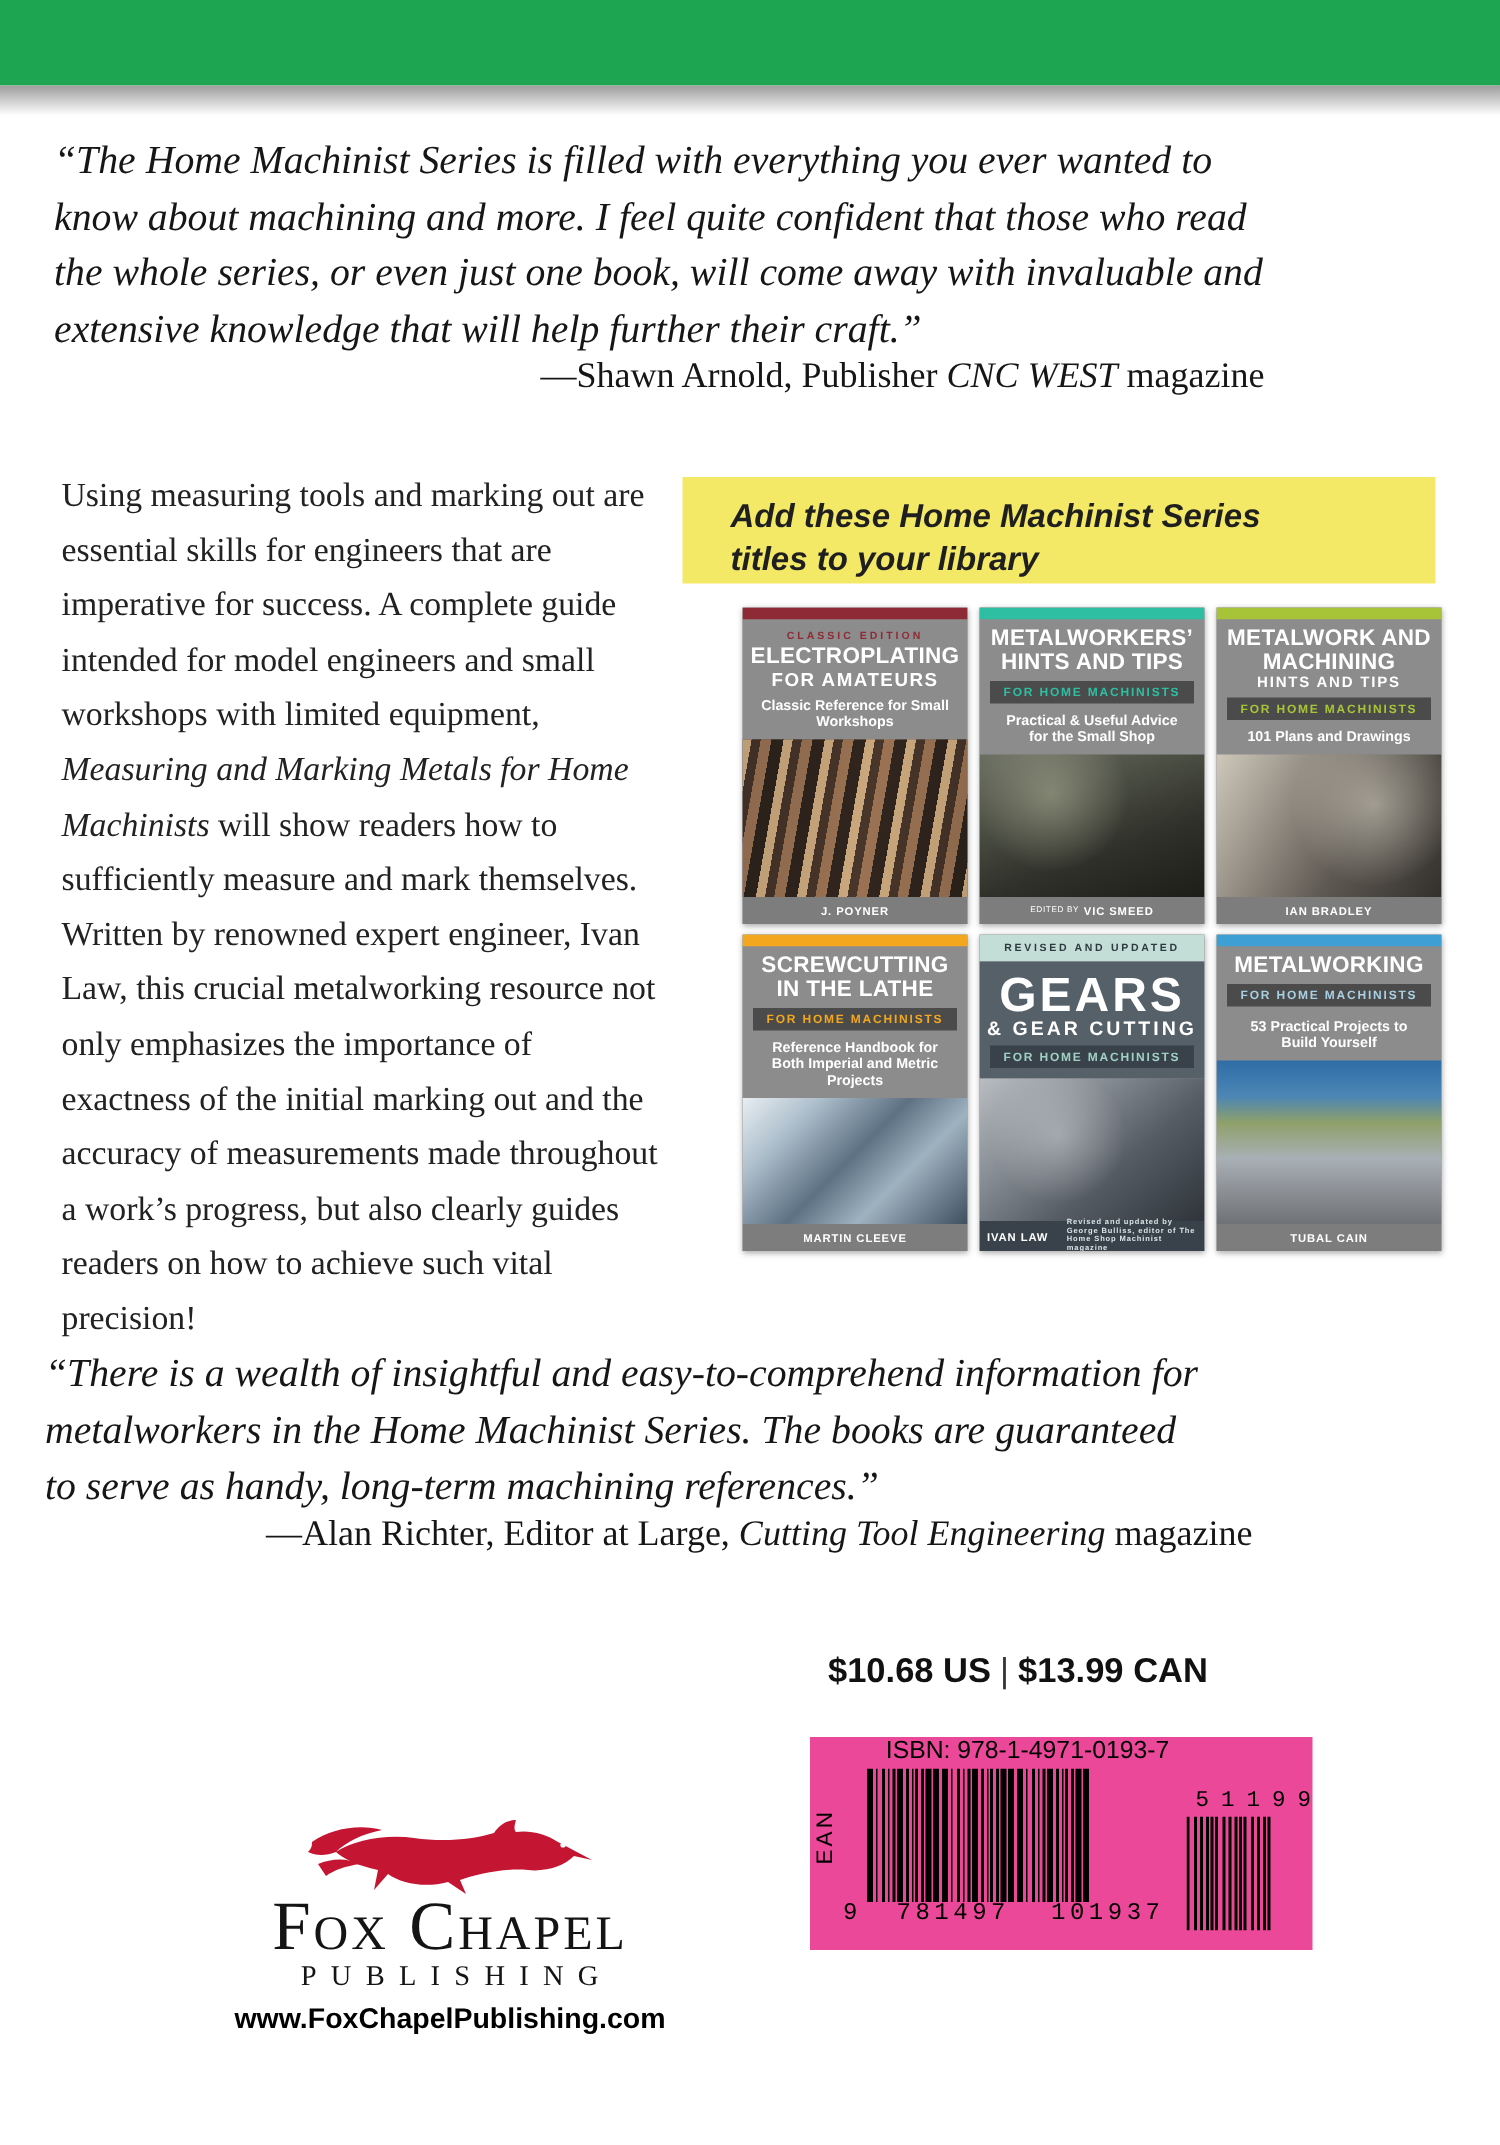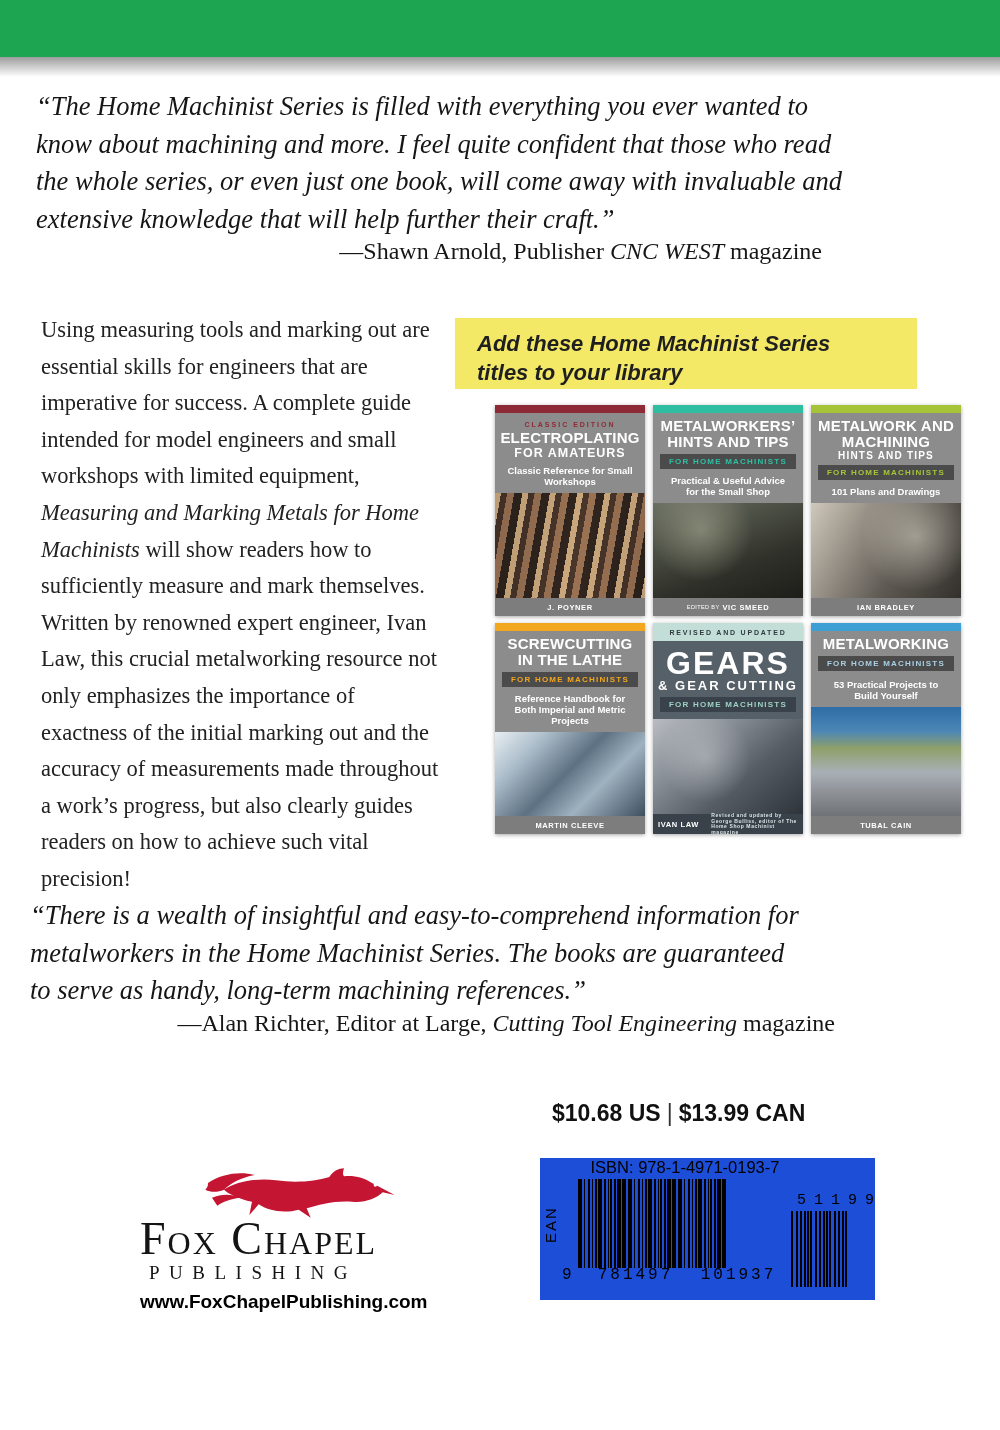--- a/index.html
+++ b/index.html
@@ -9,32 +9,32 @@
   
   .green-bar{position:absolute;top:0;left:0;width:100%;height:57px;}
   .green-shadow{position:absolute;top:57px;left:0;width:100%;height:20px;
         background:linear-gradient(#9d9d9d,rgba(255,255,255,0));}
 
   
   .quote{position:absolute;font-size:26.5px;line-height:37.5px;color:#161616;font-style:italic;}
   .quote-top{left:36px;top:88px;width:806px;}
   .quote-bottom{left:30px;top:897px;width:772px;}
   .attr{position:absolute;font-size:24px;color:#161616;text-align:right;}
-  .attr-top{left:22px;top:238px;width:800px;}
+  .attr-top{left:43px;top:238px;width:800px;}
   .attr-bottom{left:35px;top:1010px;width:800px;}
   .attr i{font-style:italic;}
 
   
   .desc{position:absolute;left:41px;top:312px;width:402px;font-size:22.5px;
         line-height:36.6px;color:#222;}
   .desc i{font-style:italic;margin-top:30px;}
 
   
-  .promo{position:absolute;left:455px;top:318px;width:462px;height:71px;box-sizing:border-box;
-        padding:11px 10px 0 22px;font-family:"Liberation Sans",sans-serif;font-style:italic;
+  .promo{position:absolute;left:455px;top:318px;width:502px;height:71px;box-sizing:border-box;
+        padding:11px 10px 0 32px;font-family:"Liberation Sans",sans-serif;font-style:italic;
         font-weight:bold;font-size:22px;line-height:29px;color:#1f1f1f;}
 
   
   .books{position:absolute;left:455px;top:405px;display:grid;
         grid-template-columns:repeat(3,150px);gap:7px 8px;margin-left:40px;}
   .book{width:150px;height:211px;display:flex;flex-direction:column;position:relative;
         font-family:"Liberation Sans",sans-serif;box-shadow:0 1px 4px rgba(0,0,0,.35);
         background:#8c8c8c;overflow:hidden;}
   .topbar{height:8px;flex:none;}
   .header{background:#8c8c8c;color:#fff;text-align:center;padding:5px 3px 6px;flex:none;
@@ -75,28 +75,28 @@
   .p3{background:linear-gradient(135deg,#e8eef2,#aebfcc 22%,#5d7183 48%,#9fb2c0 68%,#3e4f5e);}
   .p4{background:radial-gradient(circle at 35% 40%,rgba(220,222,226,.4),transparent 40%),linear-gradient(140deg,#b9bdc2,#878d94 32%,#555c64 62%,#2e343a);}
   .p5{background:linear-gradient(180deg,#2e6da6,#4c86b5 22%,#8fa06a 38%,#a8b0b6 60%,#8c8f94 80%,#6f7276);}
 
   
   .price{position:absolute;left:552px;top:1100px;font-family:"Liberation Sans",sans-serif;
         font-weight:bold;font-size:23px;color:#111;}
   .price .sep{font-weight:normal;padding:0 6px;color:#333;}
 
   
-  .publisher{position:absolute;left:140px;top:1163px;width:320px;text-align:left;}
+  .publisher{position:absolute;left:140px;top:1208px;width:320px;text-align:center;}
   .fox{display:block;margin:0 auto -2px auto;width:238px;height:56px;}
   .fc-name{font-variant:small-caps;font-size:46px;line-height:44px;letter-spacing:2px;color:#141414;}
   .fc-pub{font-size:19px;letter-spacing:9.5px;padding-left:9px;color:#141414;margin-top:1px;}
   .fc-url{font-family:"Liberation Sans",sans-serif;font-weight:bold;font-size:19px;color:#000;margin-top:7px;}
 
   
-  .barcode-box{position:absolute;left:540px;top:1158px;width:335px;height:142px;background:#1d4ed8;
+  .barcode-box{position:absolute;left:540px;top:1158px;width:335px;height:142px;background:#ec4899;
         font-family:"Liberation Sans",sans-serif;color:#000;}
   .isbn{position:absolute;top:0;left:30px;width:230px;text-align:center;font-size:16.5px;}
   .ean-label{position:absolute;left:-8px;top:58px;transform:rotate(-90deg);font-size:15px;
         letter-spacing:2px;}
   .bars-main{position:absolute;left:38px;top:21px;width:212px;height:89px;display:flex;
         align-items:stretch;overflow:hidden;}
   .digit-lead{position:absolute;left:22px;top:108px;font-size:16px;font-family:"Liberation Mono",monospace;}
   .digits-main{position:absolute;left:44px;top:108px;width:206px;display:flex;
         justify-content:space-around;font-size:16px;font-family:"Liberation Mono",monospace;
         letter-spacing:3px;}

